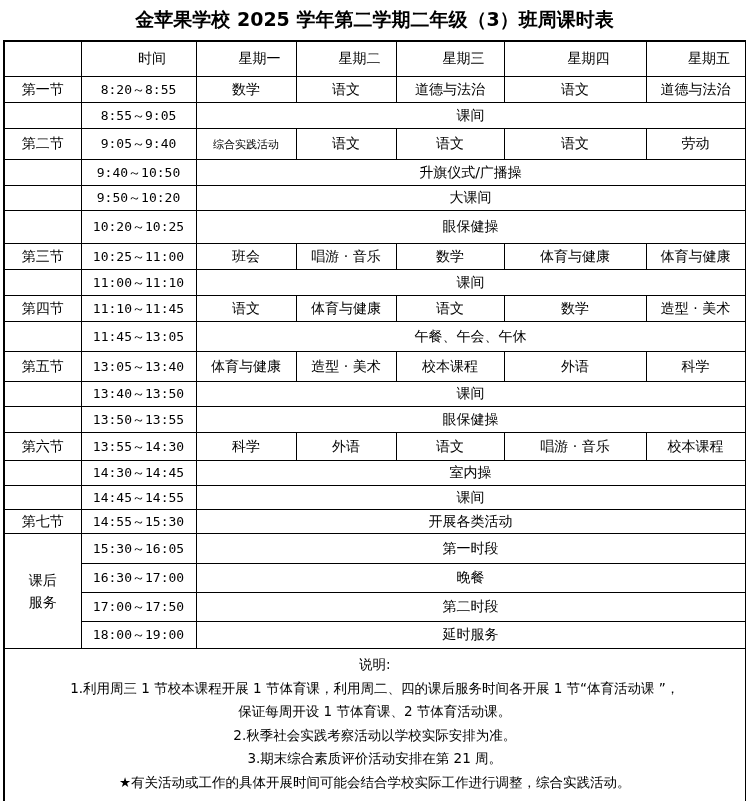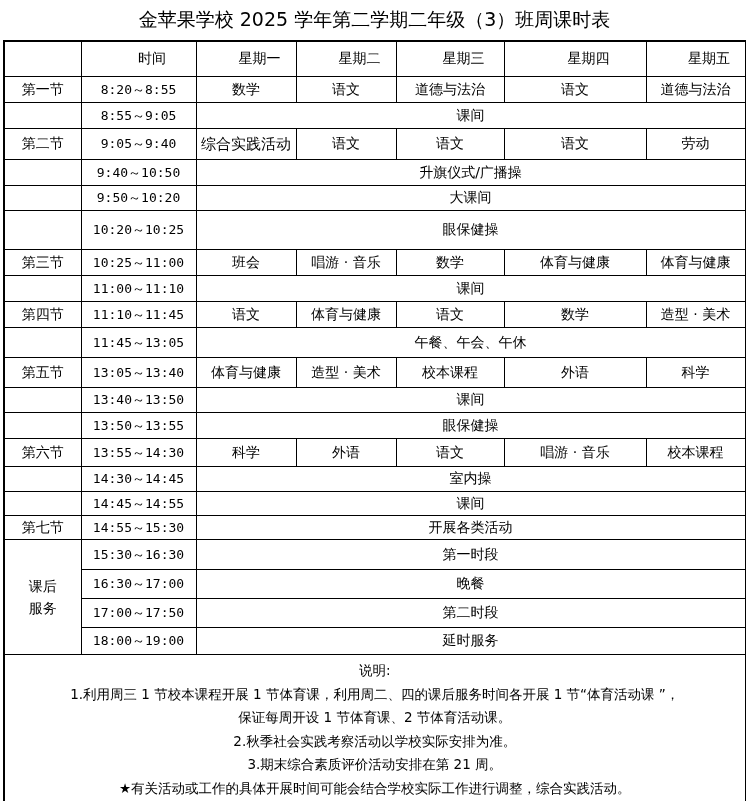--- a/index.html
+++ b/index.html
@@ -1,26 +1,26 @@
 <!DOCTYPE html>
 <html><head>
 <meta charset="utf-8">
 <style>
   html, body { margin: 0; padding: 0; background: #ffffff; }
   body { width: 749px; height: 801px; position: relative; overflow: hidden;
          font-family: "DejaVu Sans", "Liberation Sans", sans-serif; color: #000; }
   .title { position: absolute; left: 0; top: 0; width: 749px; height: 38px;
-           text-align: center; line-height: 38px; font-size: 19px; font-weight: normal; }
+           text-align: center; line-height: 38px; font-size: 19px; font-weight: bold; }
   table.sched { position: absolute; left: 3px; top: 40px; border-collapse: collapse;
                 table-layout: fixed; width: 741px; }
   table.sched td { border: 1px solid #000; text-align: center; vertical-align: middle;
                    font-size: 14px; padding: 0; white-space: nowrap; overflow: hidden; }
   table.sched tr.hdr td { height: 34px; font-size: 14px; padding-left: 27px; }
   table.sched td.time { font-family: "DejaVu Sans Mono", "Liberation Mono", monospace; font-size: 13px; margin-top: 32px; }
-  table.sched td.small { font-size: 15px; }
+  table.sched td.small { font-size: 11px; }
   .outer-left { border-left: 2px solid #000 !important; }
   .outer-top td { border-top: 2px solid #000 !important; }
   td.notes { text-align: right; vertical-align: top !important; padding: 4px 6px !important;
              white-space: normal !important; font-size: 13.5px !important; line-height: 23.5px; }
   td.notes div { white-space: nowrap; }
   .faint-row td { border-top: 2px solid #000 !important; border-bottom: none !important;
                   border-left: 1px solid #ddd !important; border-right: 1px solid #ddd !important; height: 6px; }
 </style>
 </head>
 <body>
@@ -79,21 +79,21 @@
     <td class="time">9:40～10:50</td>
     <td colspan="5">升旗仪式/广播操</td>
   </tr>
 
   <tr style="height:25px">
     <td class="outer-left"></td>
     <td class="time">9:50～10:20</td>
     <td colspan="5">大课间</td>
   </tr>
 
-  <tr style="height:39px">
+  <tr style="height:33px">
     <td class="outer-left"></td>
     <td class="time">10:20～10:25</td>
     <td colspan="5">眼保健操</td>
   </tr>
 
   <tr style="height:26px">
     <td class="outer-left">第三节</td>
     <td class="time">10:25～11:00</td>
     <td>班会</td>
     <td>唱游 · 音乐</td>
@@ -172,21 +172,21 @@
     <td class="outer-left">第七节</td>
     <td class="time">14:55～15:30</td>
     <td colspan="5">开展各类活动</td>
   </tr>
 
   <tr style="height:30px">
     <td class="outer-left" rowspan="4" style="line-height:22px;">
       <div>课后</div>
       <div>服务</div>
     </td>
-    <td class="time">15:30～16:30</td>
+    <td class="time">15:30～16:05</td>
     <td colspan="5">第一时段</td>
   </tr>
   <tr style="height:29px">
     <td class="time">16:30～17:00</td>
     <td colspan="5">晚餐</td>
   </tr>
   <tr style="height:29px">
     <td class="time">17:00～17:50</td>
     <td colspan="5">第二时段</td>
   </tr>

